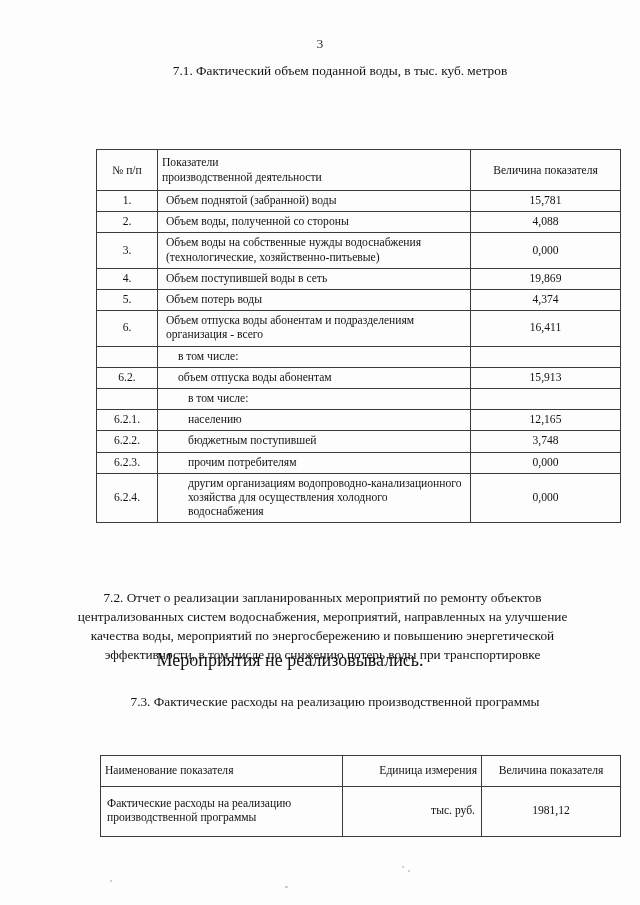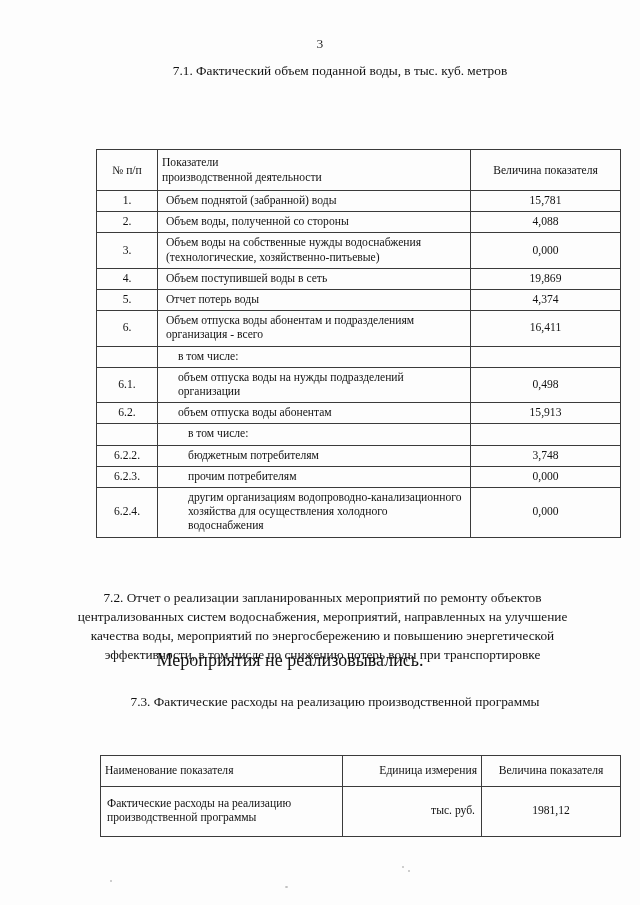--- a/index.html
+++ b/index.html
@@ -170,51 +170,51 @@
           <td class="col-name">Объем воды на собственные нужды водоснабжения (технологические, хозяйственно-питьевые)</td>
           <td class="col-value">0,000</td>
         </tr>
         <tr>
           <td class="col-num">4.</td>
           <td class="col-name">Объем поступившей воды в сеть</td>
           <td class="col-value">19,869</td>
         </tr>
         <tr>
           <td class="col-num">5.</td>
-          <td class="col-name">Отчет потерь воды</td>
+          <td class="col-name">Объем потерь воды</td>
           <td class="col-value">4,374</td>
         </tr>
         <tr>
           <td class="col-num">6.</td>
           <td class="col-name">Объем отпуска воды абонентам и подразделениям организация - всего</td>
           <td class="col-value">16,411</td>
         </tr>
         <tr>
           <td class="col-num"></td>
           <td class="col-name indent-1">в том числе:</td>
           <td class="col-value"></td>
         </tr>
         <tr>
-          <td class="col-num">6.1.</td>
-          <td class="col-name indent-1">объем отпуска воды на нужды подразделений организации</td>
-          <td class="col-value">0,498</td>
-        </tr>
-        <tr>
           <td class="col-num">6.2.</td>
           <td class="col-name indent-1">объем отпуска воды абонентам</td>
           <td class="col-value">15,913</td>
         </tr>
         <tr>
           <td class="col-num"></td>
           <td class="col-name sub-label">в том числе:</td>
           <td class="col-value"></td>
         </tr>
         <tr>
+          <td class="col-num">6.2.1.</td>
+          <td class="col-name sub-label">населению</td>
+          <td class="col-value">12,165</td>
+        </tr>
+        <tr>
           <td class="col-num">6.2.2.</td>
-          <td class="col-name sub-label">бюджетным потребителям</td>
+          <td class="col-name sub-label">бюджетным поступившей</td>
           <td class="col-value">3,748</td>
         </tr>
         <tr>
           <td class="col-num">6.2.3.</td>
           <td class="col-name sub-label">прочим потребителям</td>
           <td class="col-value">0,000</td>
         </tr>
         <tr>
           <td class="col-num">6.2.4.</td>
           <td class="col-name sub-label">другим организациям водопроводно-канализационного хозяйства для осуществления холодного водоснабжения</td>

